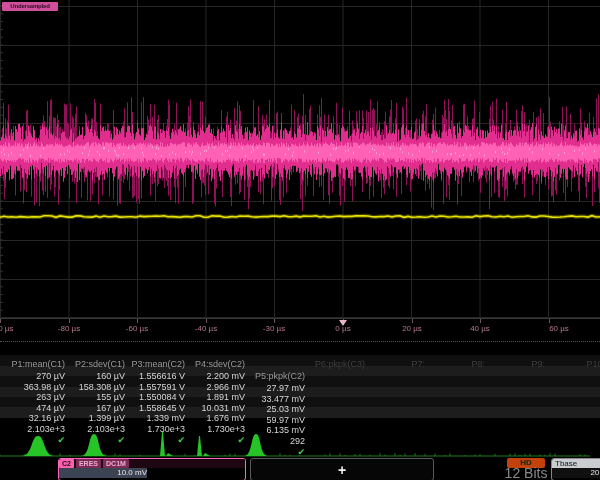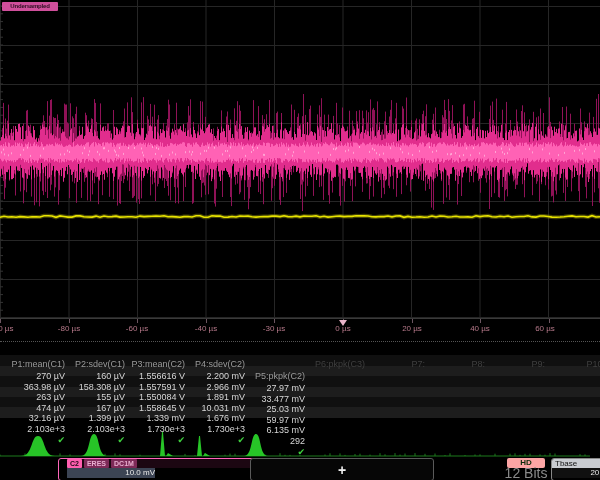--- a/index.html
+++ b/index.html
@@ -28,32 +28,32 @@
 
   .histicons{position:absolute;left:0;top:430px;width:600px;height:28px;}
 
   .bottom-bar{position:absolute;left:0;top:458px;width:600px;height:22px;background:#000;}
   .dbox{position:absolute;top:0;height:21px;border-radius:3px;overflow:hidden;}
   .c1box{left:0;width:55px;border:1px solid #9a9a62;}
   .c1hdr{height:9px;background:#d4c400;color:#201c00;font-size:7px;font-weight:bold;
     line-height:9px;text-align:right;padding-right:2px;}
   .dval{height:10px;background:#3c4454;color:#e8e8e8;font-size:8px;line-height:10px;white-space:nowrap;}
   .c1val{padding-left:1px;}
-  .c2box{left:58px;width:186px;border:1px solid #ff66bb;padding-left:8px;}
+  .c2box{left:58px;width:186px;border:1px solid #ff66bb;}
   .c2hdrrow{height:9px;background:#1c0712;display:flex;gap:2px;}
   .c2chip{background:#ff5fb0;color:#240a18;font-size:7px;font-weight:bold;line-height:9px;
     padding:0 3px;border-radius:1px;}
   .tagchip{background:#7d2a58;color:#e9aed0;font-size:7px;font-weight:bold;line-height:9px;
     padding:0 3px;border-radius:1px;}
   .c2val{padding-left:28px;width:60px;text-align:right;}
   .plusbox{left:250px;width:182px;background:#060606;border:1px solid #5a5a5a;
     display:flex;align-items:center;justify-content:center;}
   .plus{color:#f0f0f0;font-size:14px;font-weight:bold;line-height:14px;}
   .hdwrap{position:absolute;left:503px;top:0;width:46px;height:22px;text-align:center;}
-  .hdbadge{margin:0 auto;width:38px;height:10px;background:#fca5a5;color:#0a2a0a;
+  .hdbadge{margin:0 auto;width:38px;height:10px;background:#c2410c;color:#0a2a0a;
     font-size:8px;font-weight:bold;line-height:10px;border-radius:2px;}
   .hdbits{font-size:14px;color:#8a8a8a;line-height:11px;}
   .tbasebox{left:551px;width:60px;border:1px solid #888;}
   .tbhdr{height:9px;background:#c9ccd1;color:#111;font-size:8px;line-height:9px;padding-left:3px;}
   .tbval{background:#101010;text-align:right;padding-right:6px;}
 </style>
 </head>
 <body>
 
 <div id="scope">
@@ -83,21 +83,21 @@
       <span class="axlab" style="left: 206px;">-40 µs</span>
       <i class="tick" style="left: 274px;"></i>
       <span class="axlab" style="left: 274px;">-30 µs</span>
       <i class="tick" style="left: 343px;"></i>
       <span class="axlab" style="left: 343px;">0 µs</span>
       <i class="tick" style="left: 412px;"></i>
       <span class="axlab" style="left: 412px;">20 µs</span>
       <i class="tick" style="left: 480px;"></i>
       <span class="axlab" style="left: 480px;">40 µs</span>
       <i class="tick" style="left: 549px;"></i>
-      <span class="axlab" style="left: 545px;">60 µs</span>
+      <span class="axlab" style="left: 559px;">60 µs</span>
       <i class="trig" style="left: 343px;"></i>
     </div>
 
   <div class="measure-table">
     <div class="stripes"></div>
   <div class="pcol" style="left: 5px;">
         <div class="phdr">P1:mean(C1)</div>
         <div class="pval">270 µV</div>
         <div class="pval">363.98 µV</div>
         <div class="pval">263 µV</div>

